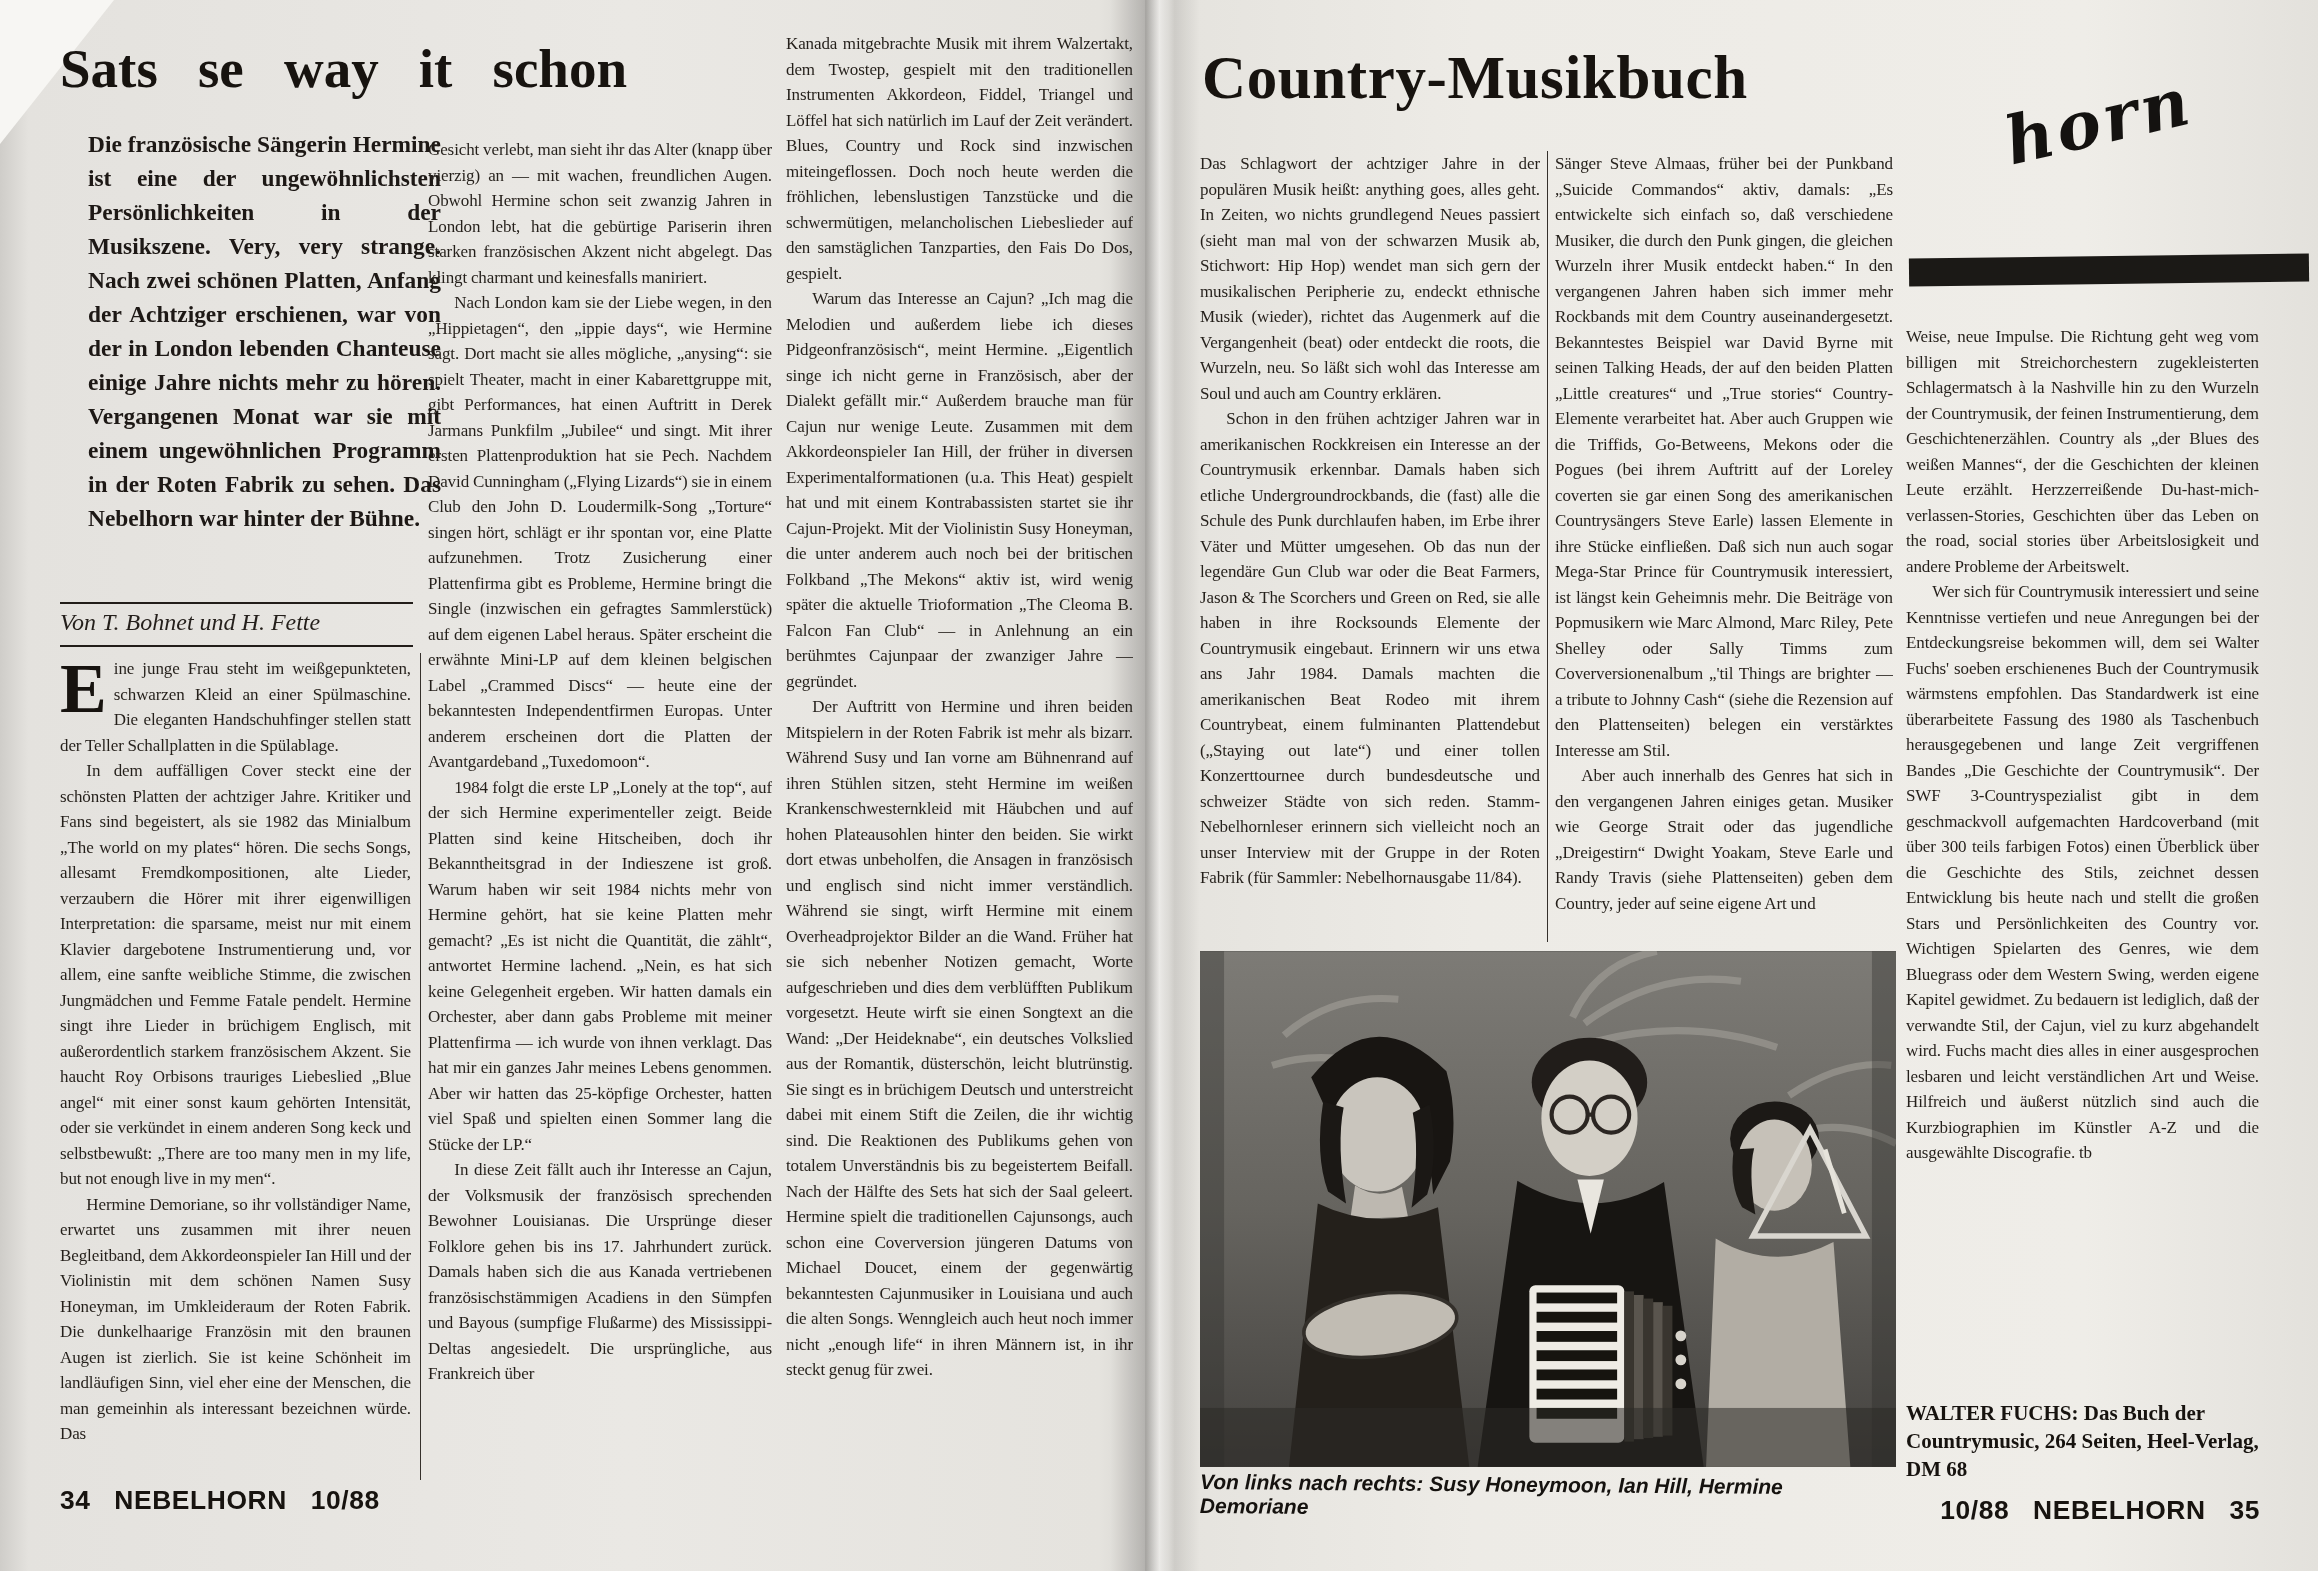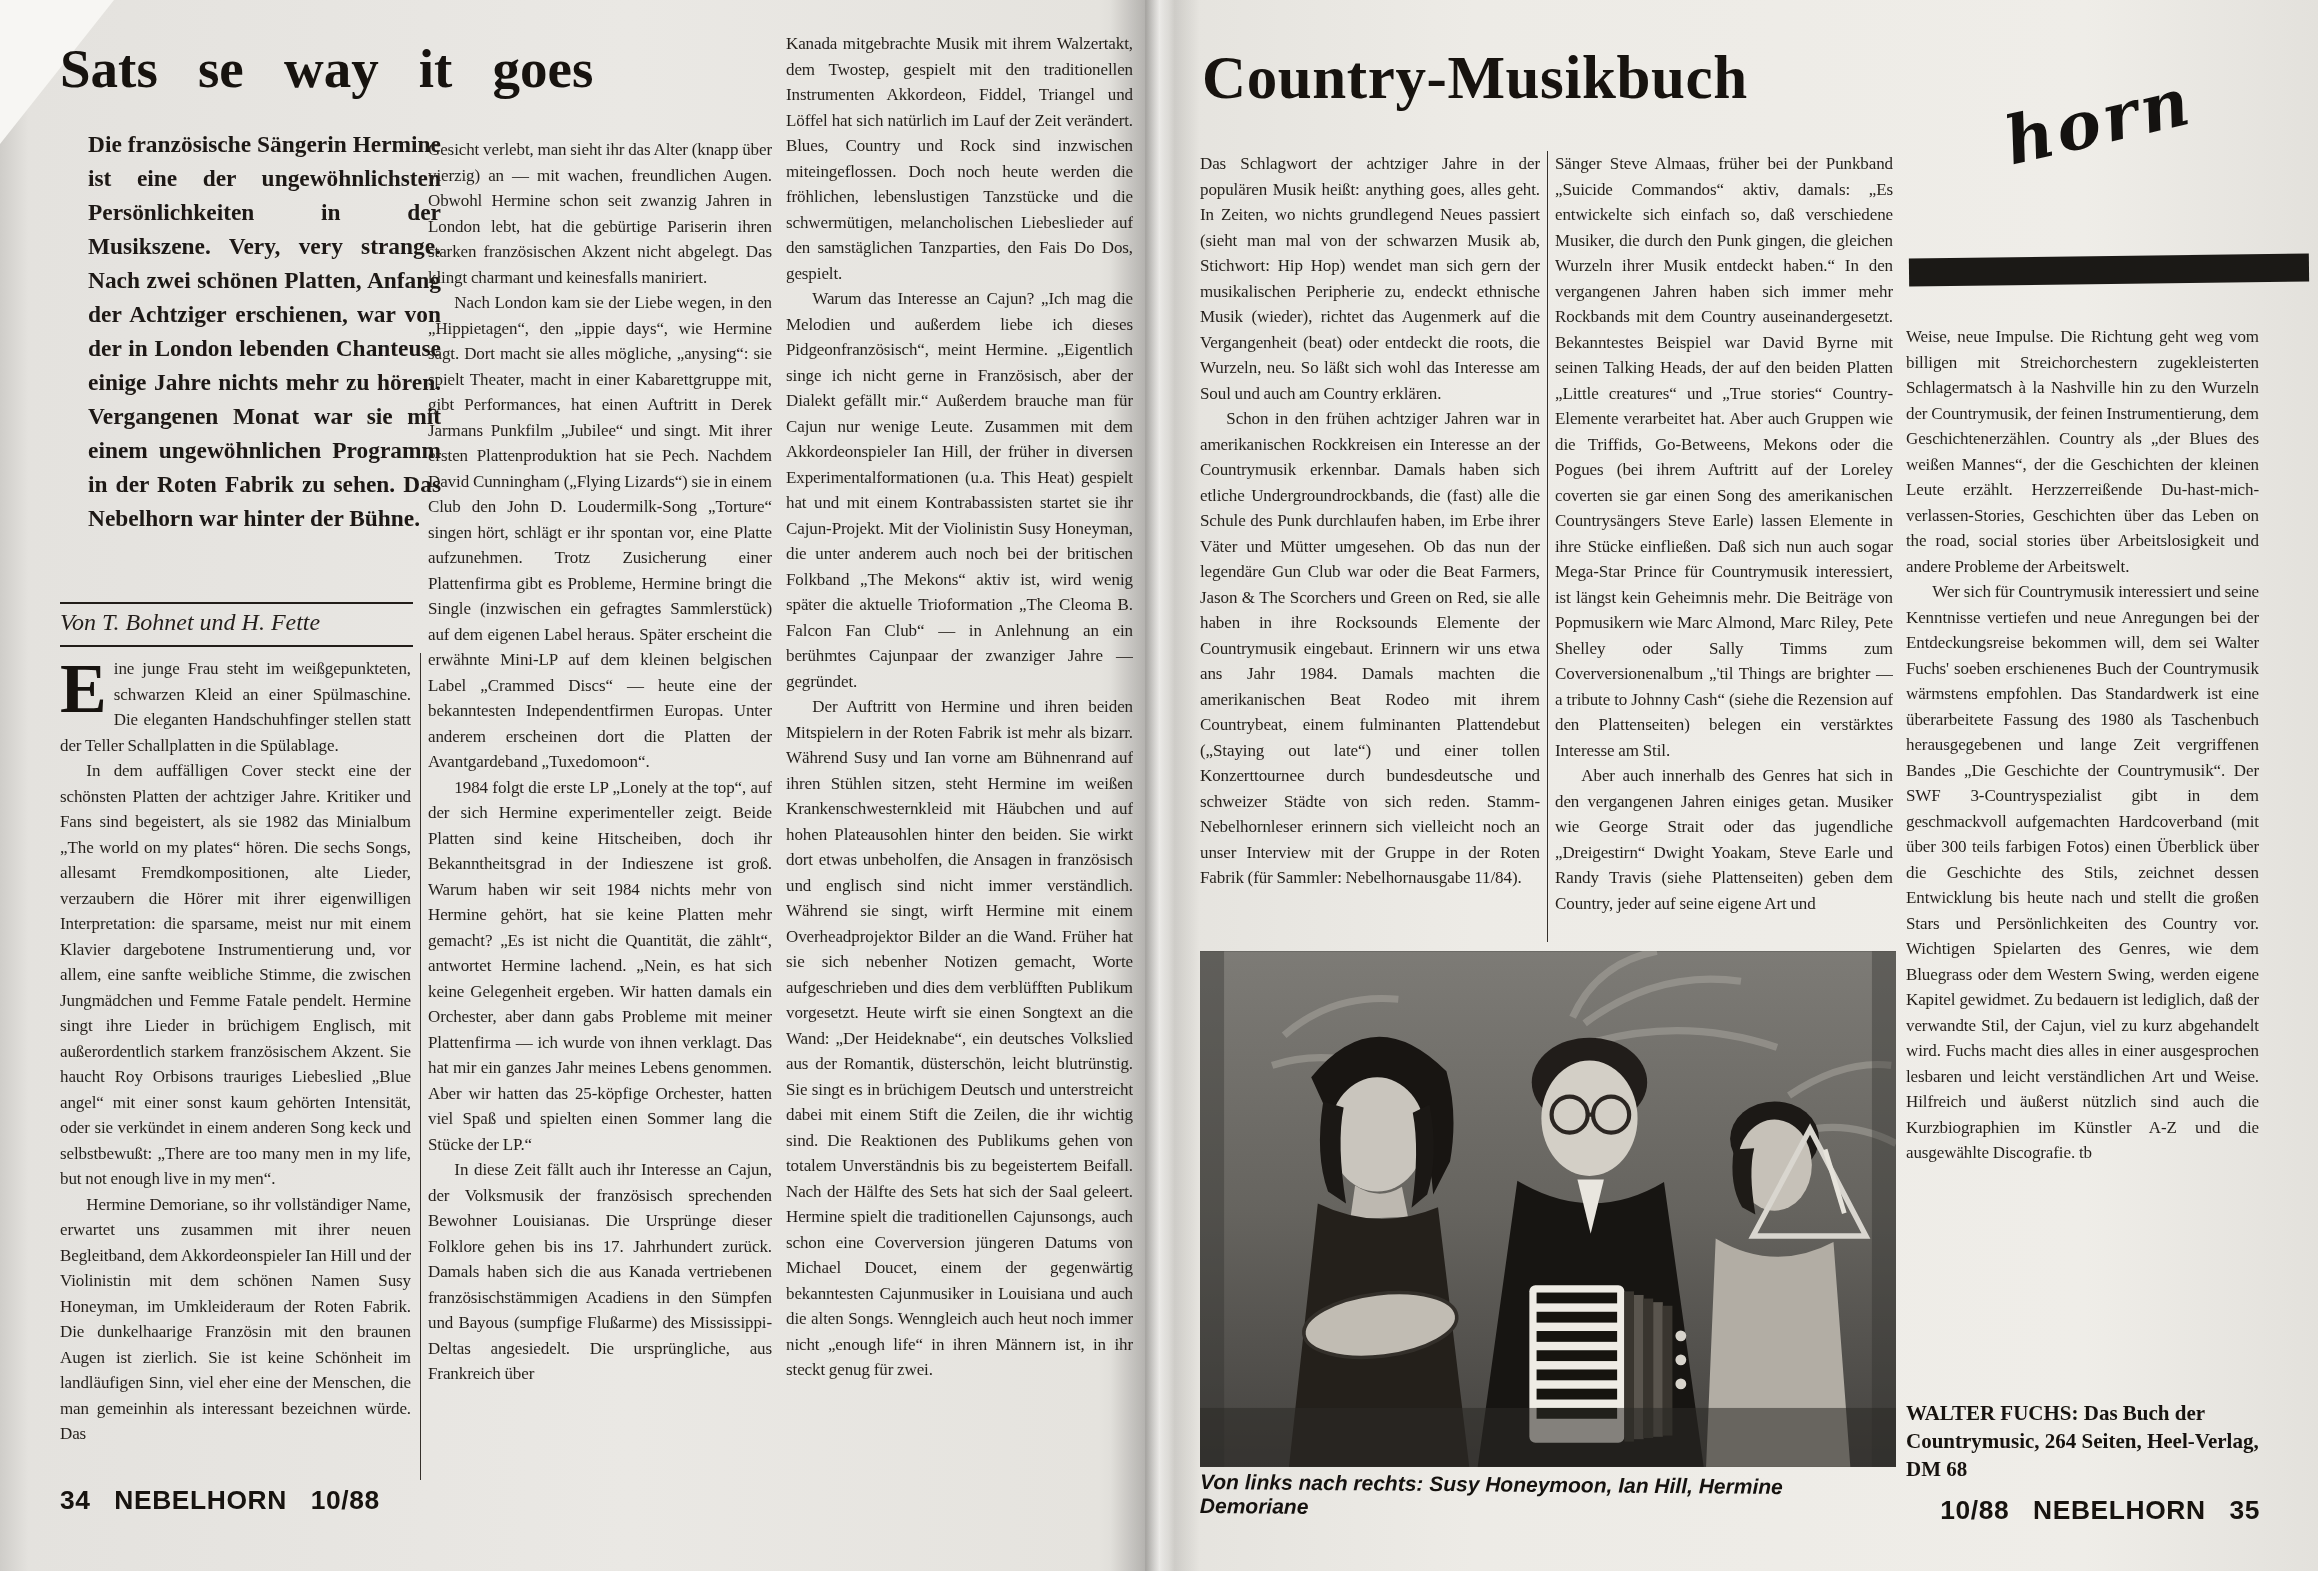--- a/index.html
+++ b/index.html
@@ -86,21 +86,21 @@
     white-space:pre-line;color:#17130f;}
 </style>
 </head>
 <body>
 
 <div class="page" id="page-left"></div>
 <div class="page" id="page-right"></div>
 <div id="gutter"></div>
 <div id="page-corner"></div>
 
-<div class="abs headline" id="left-headline">Sats se way it goes</div>
+<div class="abs headline" id="left-headline">Sats se way it schon</div>
 
 <div class="abs" id="standfirst">Die französische Sängerin Hermine ist eine der ungewöhnlichsten Persönlichkeiten in der Musikszene. Very, very strange. Nach zwei schönen Platten, Anfang der Achtziger erschienen, war von der in London lebenden Chanteuse einige Jahre nichts mehr zu hören. Vergangenen Monat war sie mit einem ungewöhnlichen Programm in der Roten Fabrik zu sehen. Das Nebelhorn war hinter der Bühne.</div>
 
 <div class="abs rule" id="byline-rule-top"></div>
 <div class="abs" id="byline">Von T. Bohnet und H. Fette</div>
 <div class="abs rule" id="byline-rule-bottom"></div>
 
 <div class="abs body-text" id="left-col1">
     <p>Eine junge Frau steht im weißgepunkteten, schwarzen Kleid an einer Spülmaschine. Die eleganten Handschuhfinger stellen statt der Teller Schallplatten in die Spülablage.</p>
     <p>In dem auffälligen Cover steckt eine der schönsten Platten der achtziger Jahre. Kritiker und Fans sind begeistert, als sie 1982 das Minialbum „The world on my plates“ hören. Die sechs Songs, allesamt Fremdkompositionen, alte Lieder, verzaubern die Hörer mit ihrer eigenwilligen Interpretation: die sparsame, meist nur mit einem Klavier dargebotene Instrumentierung und, vor allem, eine sanfte weibliche Stimme, die zwischen Jungmädchen und Femme Fatale pendelt. Hermine singt ihre Lieder in brüchigem Englisch, mit außerordentlich starkem französischem Akzent. Sie haucht Roy Orbisons trauriges Liebeslied „Blue angel“ mit einer sonst kaum gehörten Intensität, oder sie verkündet in einem anderen Song keck und selbstbewußt: „There are too many men in my life, but not enough live in my men“.</p>

